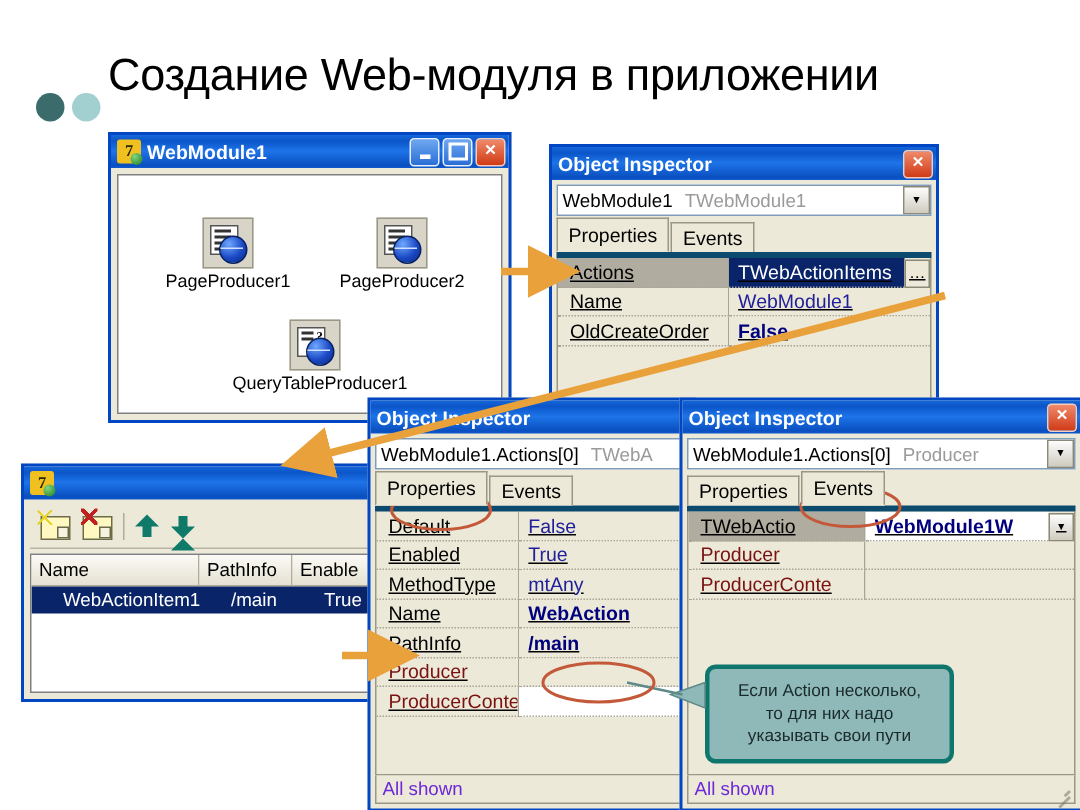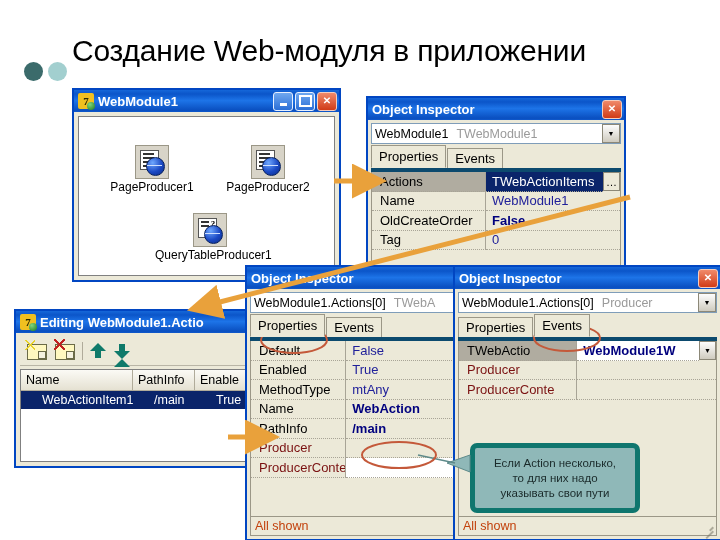--- a/index.html
+++ b/index.html
@@ -111,39 +111,39 @@
   .oi-tabs{display:flex;align-items:flex-end;height:21px;flex:none;
      border-bottom:4px solid #0c4a6e;position:relative;}
   .oi-tab{
     height:19px;padding:0 7px;display:flex;align-items:center;
     font-size:13px;color:#000;background:#ece9d8;
     border:1px solid #9b9787;border-bottom:none;margin-right:1px;
     font-family:"Liberation Sans", sans-serif;position:relative;
   }
   .oi-tab.active{background:#ece9d8;height:21px;z-index:2;border-bottom:1px solid #ece9d8;}
   .oi-grid{flex:1;background:#ece9d8;overflow:hidden;border:1px solid #9b9787;border-top:none;}
-  .oi-row{display:flex;height:19.5px;align-items:center;font-size:13px;}
+  .oi-row{display:flex;height:19.5px;align-items:flex-end;font-size:13px;text-decoration:underline;}
   .oi-row .k{
     width:46%;padding-left:8px;color:#000;border-bottom:1px dotted #a8a496;
     box-sizing:border-box;height:100%;display:flex;align-items:center;
     border-right:1px solid #a8a496;overflow:hidden;white-space:nowrap;
   }
   .oi-row .k.ev{color:#7a1111;}
   .oi-row .v{
     flex:1;padding-left:6px;color:#20209a;border-bottom:1px dotted #a8a496;
     box-sizing:border-box;height:100%;display:flex;align-items:center;
     overflow:hidden;white-space:nowrap;background:#ece9d8;
   }
   .oi-row .v.white{background:#fff;}
   .oi-row .v.bold{font-weight:bold;color:#00007e;}
   .oi-row.sel .k{background:#b0aca0;}
   .oi-row .v.selfield{background:#0a246a;color:#fff;font-weight:normal;}
   .oi-status{
     height:18px;flex:none;background:#ece9d8;border:1px solid #9b9787;border-top:none;
-    display:flex;align-items:center;padding-left:4px;font-size:12.5px;color:#c2410c;
+    display:flex;align-items:center;padding-left:4px;font-size:12.5px;color:#6d28d9;
     justify-content:space-between;
   }
   .grip{width:12px;height:12px;margin-right:2px;position:relative;opacity:.55;}
   .grip::before,.grip::after{
     content:"";position:absolute;right:0;bottom:0;border-bottom:2px solid #7a7768;
   }
   .grip::before{width:10px;transform:rotate(-45deg);transform-origin:100% 100%;}
   .grip::after{width:5px;transform:rotate(-45deg);transform-origin:100% 100%;bottom:4px;}
   .ellipsisbtn{
     width:15px;height:17px;flex:none;background:#ece9d8;border:1px solid #8c8878;
@@ -208,21 +208,21 @@
     font-size:12.5px;color:#000;display:flex;align-items:center;padding-left:5px;
     border-right:1px solid #b0ab9a;box-sizing:border-box;
     background:linear-gradient(to bottom,#fbfaf5,#e5e1d2);
   }
   .lv-row{display:flex;height:18px;background:#0a246a;color:#fff;}
   .lv-row div{font-size:12.5px;display:flex;align-items:center;padding-left:21px;box-sizing:border-box;}
   svg.ann{position:absolute;left:0;top:0;width:720px;height:540px;pointer-events:none;}
 
   .callout{
     position:absolute;left:470px;top:443px;width:160px;height:60px;
-    background:#8fb8b8;border:5px solid #0f766e;border-radius:7px;
+    background:#8fb8b8;border:3px solid #0f766e;border-radius:7px;
     display:flex;flex-direction:column;align-items:center;justify-content:center;
     font-size:11.5px;color:#1a2a2a;line-height:15px;text-align:center;
   }
 </style>
 </head>
 <body>
 
 <div id="stage">
 
   <div class="bullet bullet-dark"></div>
@@ -292,32 +292,27 @@
           <span class="ellipsisbtn">…</span>
         </div>
         <div class="oi-row">
           <span class="k">Name</span>
           <span class="v">WebModule1</span>
         </div>
         <div class="oi-row">
           <span class="k">OldCreateOrder</span>
           <span class="v bold">False</span>
         </div>
-        <div class="oi-row">
-          <span class="k">Tag</span>
-          <span class="v">0</span>
-        </div>
       </div>
     </div>
   </div>
 
   <div class="win win-frame" id="winEditing">
     <div class="titlebar">
       <span class="delphi-ico">7</span>
-      <span class="tt">Editing WebModule1.Actio</span>
     </div>
     <div class="tbar">
       <span class="tbtn">
           <i class="card"></i>
           <i class="spark"></i>
         </span>
       <span class="tbtn">
           <i class="card"></i>
           <i class="xmark"></i>
         </span>

